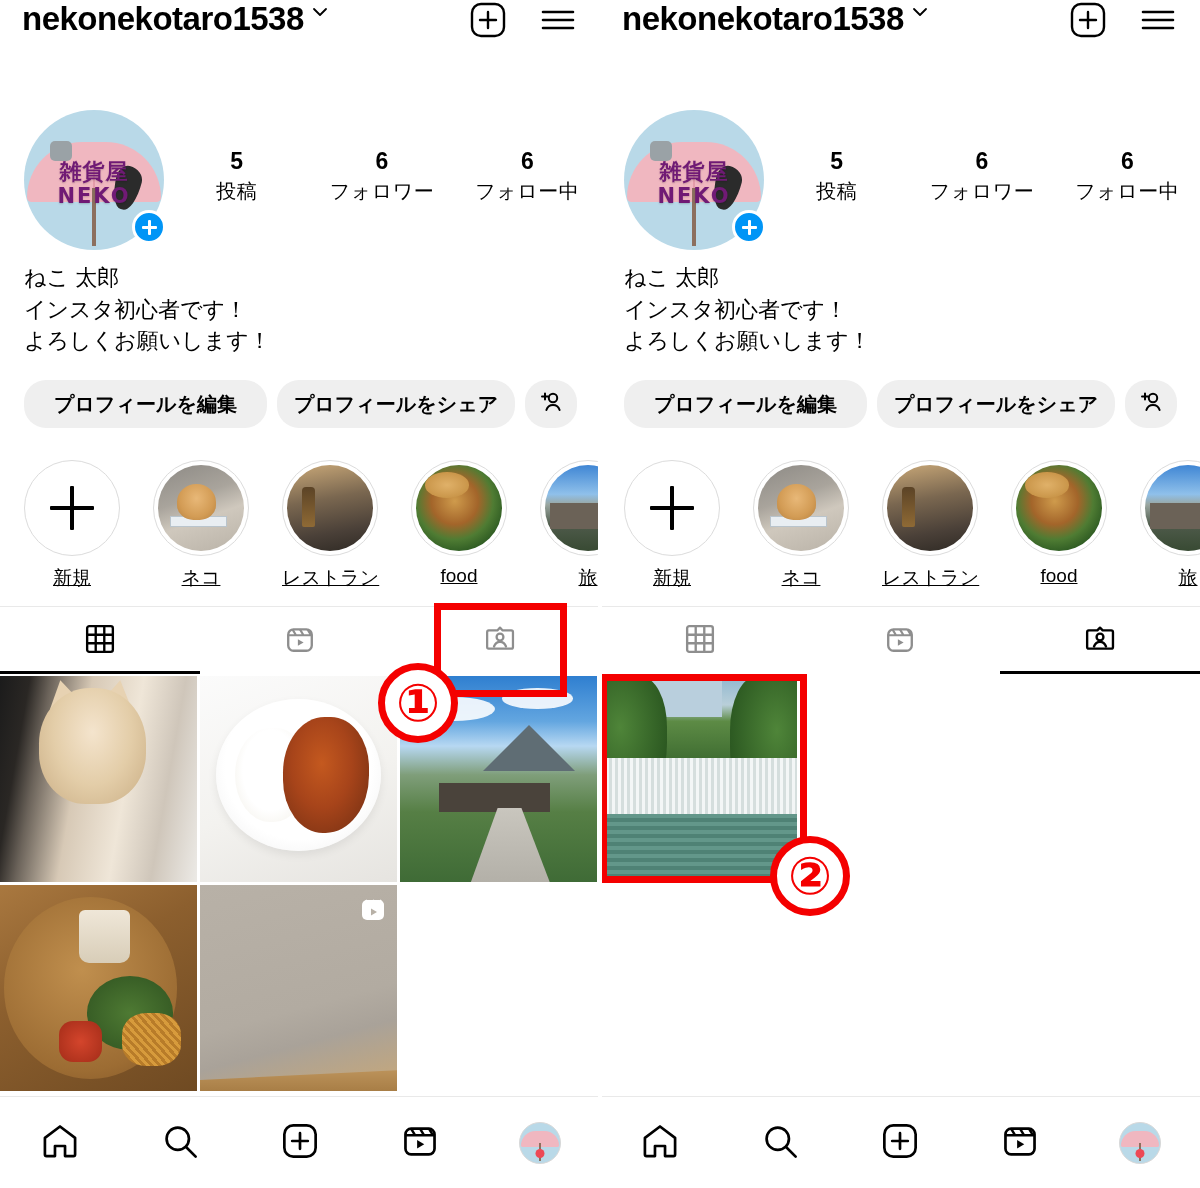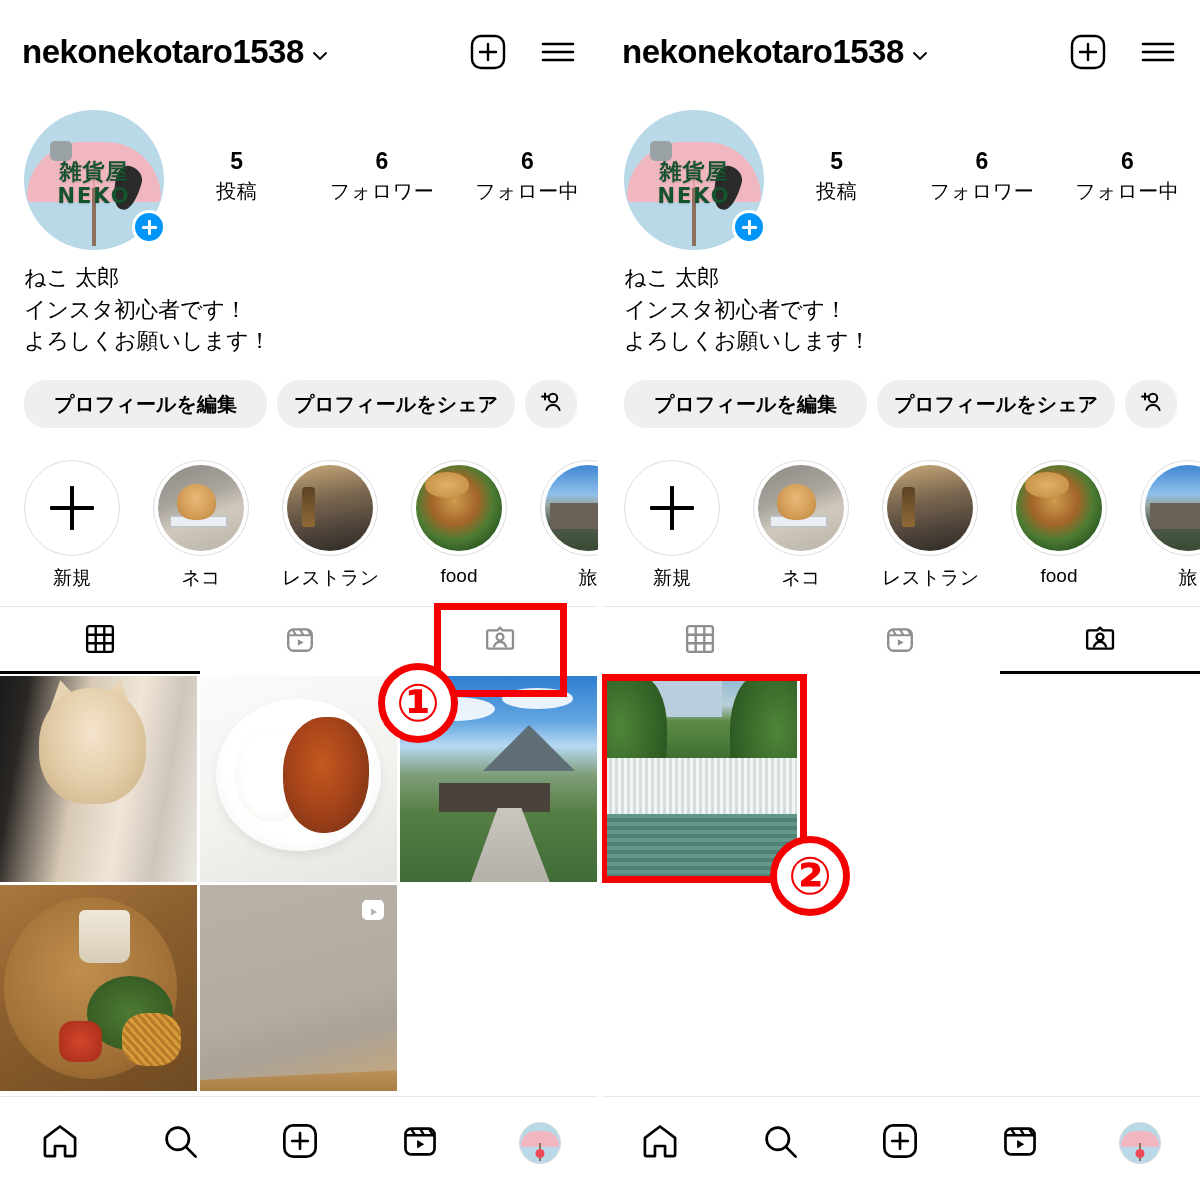--- a/index.html
+++ b/index.html
@@ -11,21 +11,21 @@
   }
   .stage { position: relative; width: 1200px; height: 1188px; background:#fff; }
 
   .panel { position: absolute; top: 0; width: 600px; height: 1188px; background:#fff; overflow:hidden; }
   .panel.left  { left: 0; }
   .panel.right { left: 600px; }
 
   
   .ig-header {
     position:absolute; top:0; left:0; width:600px; height:104px;
-    display:flex; align-items:center; padding:0 22px;
+    display:flex; align-items:flex-start; padding:0 22px;
   }
   .username {
     font-size:33px; font-weight:700; letter-spacing:-.5px; color:#000;
     white-space:nowrap;
   }
   .chev-down {
     margin-left:8px; width:16px; height:16px; position:relative; top:4px;
   }
   .hdr-spacer { flex:1; }
   .hdr-icon { width:40px; height:40px; margin-left:30px; position:relative; }
@@ -60,21 +60,21 @@
     border-radius:40% 60% 46% 46% / 30% 30% 70% 70%;
     transform:rotate(14deg);
   }
   .umb-catlil {
     position:absolute; left:26px; top:22%;
     width:22px; height:20px; background:#9aa2a6;
     border-radius:5px;
   }
   .umb-text {
     position:absolute; left:50%; top:36%; transform:translateX(-50%);
-    width:120px; text-align:center; color:#14532d; font-weight:700;
+    width:120px; text-align:center; color:#701a75; font-weight:700;
     font-size:22px; line-height:24px; letter-spacing:1px;
     text-shadow:0 1px 2px rgba(0,0,0,.18);
     font-family:"DejaVu Sans","Liberation Sans",sans-serif;
   }
   .umb-text .en { font-size:21px; letter-spacing:2px; }
   .avatar-plus {
     position:absolute; right:-2px; bottom:6px;
     width:34px; height:34px; border-radius:50%;
     background:#0095f6; border:3px solid #fff;
     display:flex; align-items:center; justify-content:center;
@@ -108,21 +108,21 @@
   }
   .btn.edit  { width:243px; }
   .btn.share { width:238px; }
   .btn.addp  { width:52px; }
 
   
   .highlights {
     position:absolute; top:460px; left:0; width:600px; height:135px;
     display:flex; padding-left:24px; gap:33px;
   }
-  .hl { width:96px; flex:none; text-align:center; }
+  .hl { width:96px; flex:none; text-align:center;text-decoration:underline; }
   .hl-circle {
     width:96px; height:96px; border-radius:50%;
     border:1px solid #dcdcdc; background:#fff;
     display:flex; align-items:center; justify-content:center;
     overflow:hidden; position:relative;
   }
   .hl-img {
     width:86px; height:86px; border-radius:50%;
     overflow:hidden; position:relative;
   }

